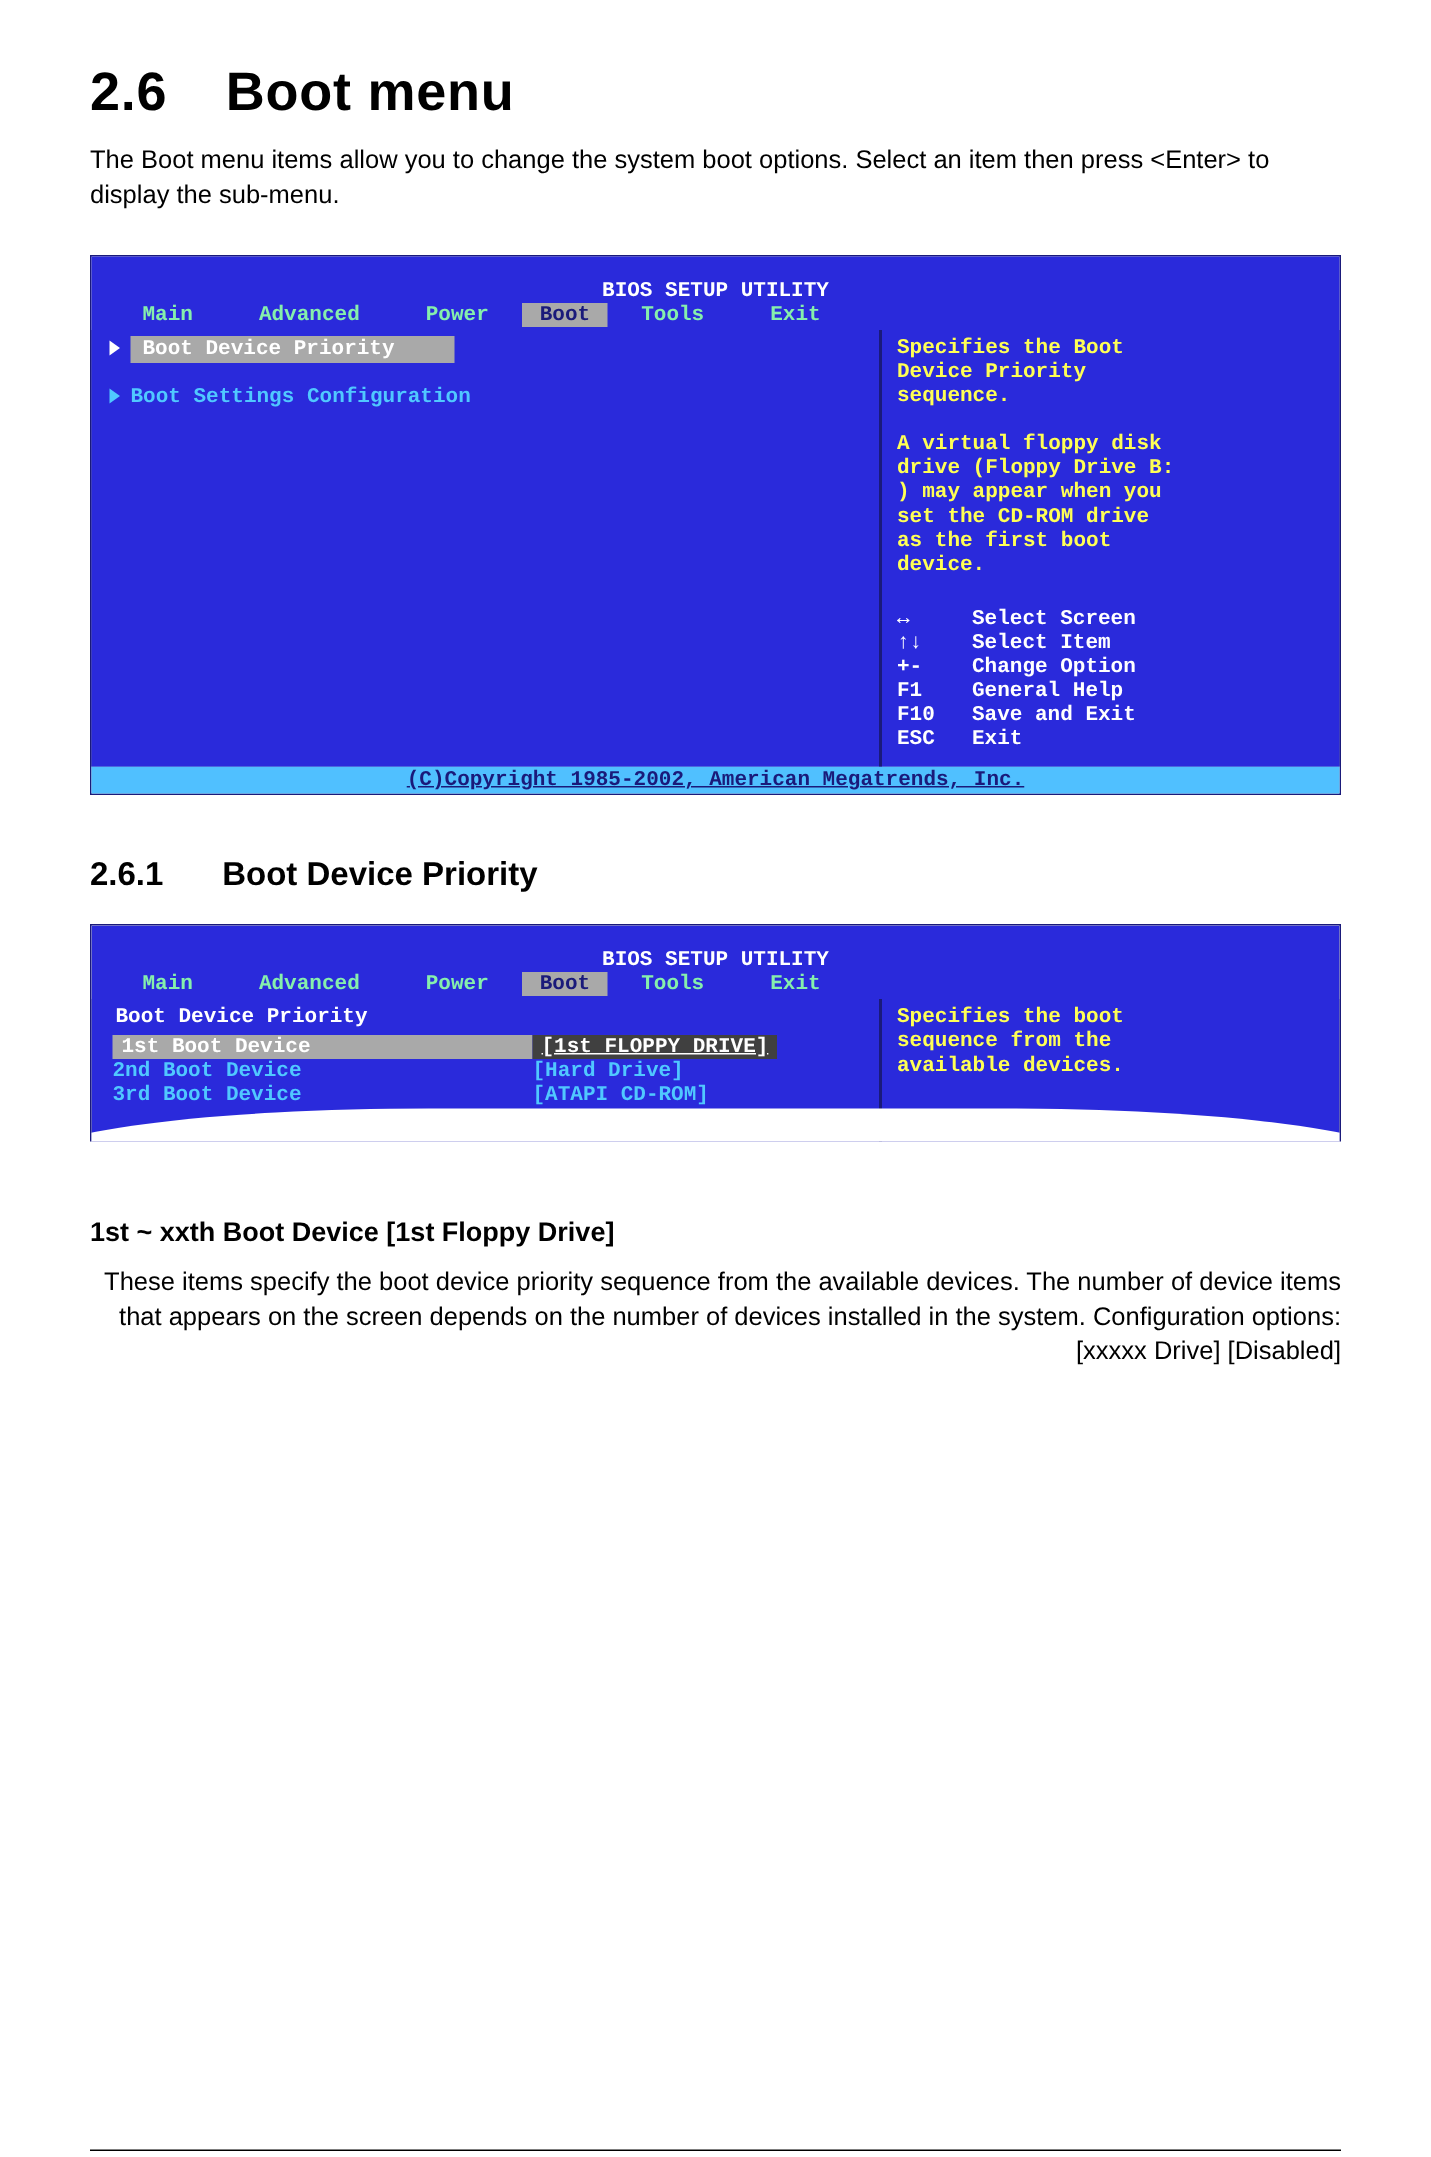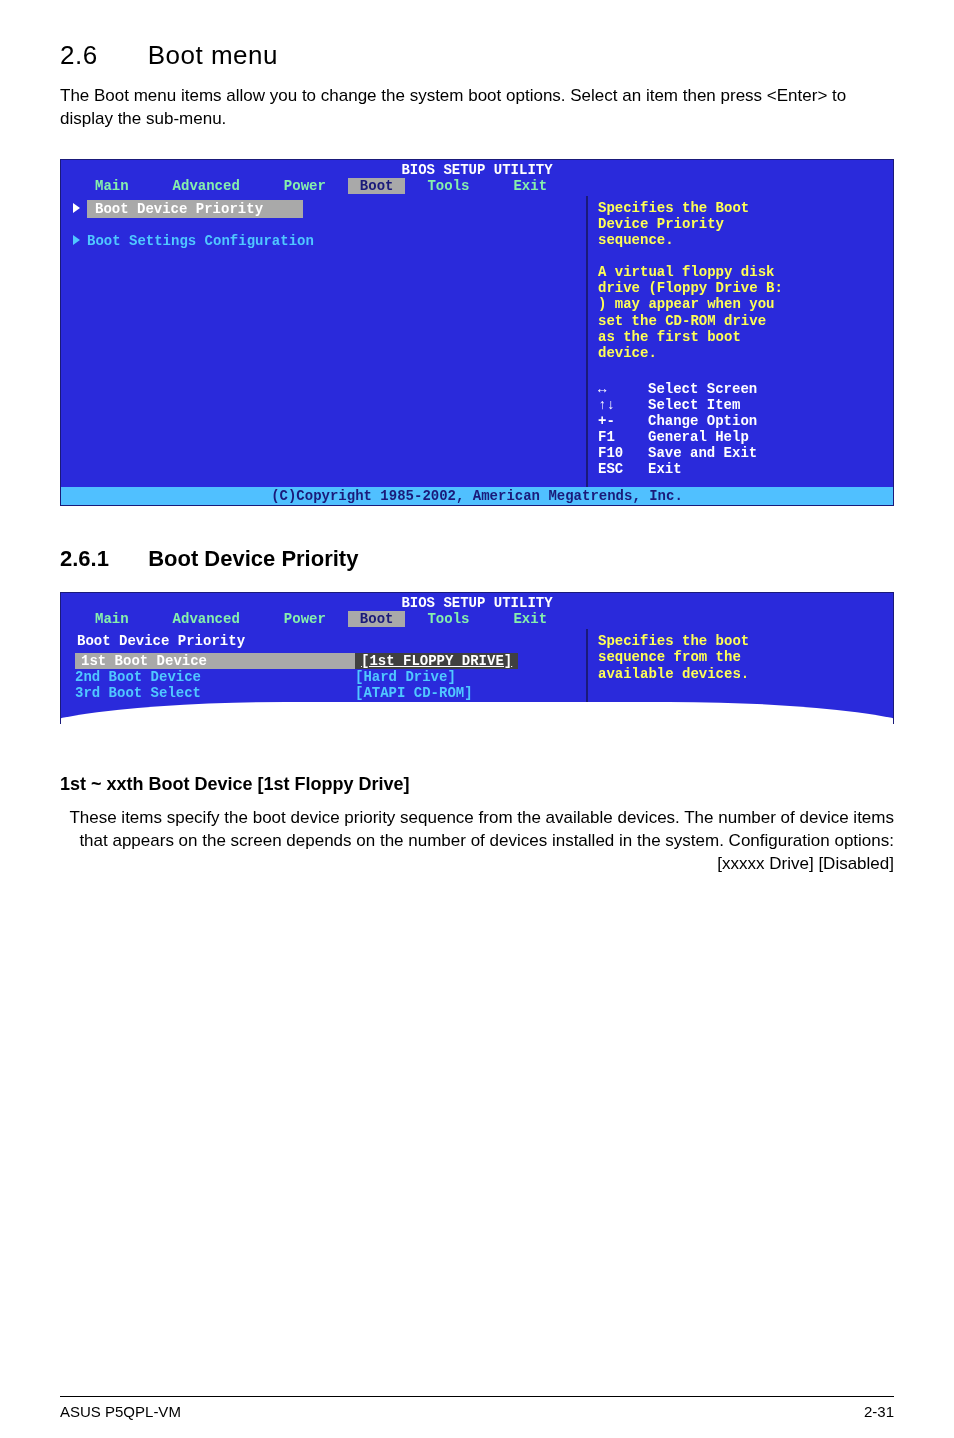--- a/index.html
+++ b/index.html
@@ -4,43 +4,43 @@
 <style>
   * { box-sizing: border-box; margin: 0; padding: 0; }
   body {
     font-family: Arial, Helvetica, sans-serif;
     background: #ffffff;
     color: #000;
     width: 954px;
     padding: 40px 60px 30px 60px;
   }
   h1 {
-    font-size: 26px;
-    font-weight: normal;
+    font-size: 36px;
+    font-weight: bold;
     margin-bottom: 14px;
     letter-spacing: 0.5px;
   }
   h1 .secnum { display:inline-block; width: 80px; }
   p.intro {
     font-size: 17px;
     line-height: 1.35;
     margin-bottom: 28px;
   }
   .bios-box {
     border: 1px solid #1a1a7a;
     font-family: "Courier New", Courier, monospace;
     font-size: 14px;
     font-weight: bold;
     color: #fff;
     margin-bottom: 40px;
   }
   .bios-title {
     background: #2a2adb;
     text-align: center;
-    padding: 2px 0 0 0;
+    padding: 15px 0 0 0;
     font-weight: bold;
   }
   .bios-tabs {
     background: #2a2adb;
     display: flex;
     padding: 0 12px 2px 12px;
     gap: 0;
   }
   .bios-tab {
     color: #86efac;
@@ -99,20 +99,21 @@
   .tri.sel { border-left-color:#fff; }
   .help-text { margin-bottom: 20px; line-height: 1.15;}
   .keyhelp { color: #ffffff; line-height: 1.15; }
   .keyhelp .k { display:inline-block; width: 50px; color: #ffffff; }
   .bios-footer {
     background: #50c0ff;
     color: #1a1a7a;
     text-align: center;
     font-weight: bold;
     padding: 1px 0;
+    text-decoration: underline;
   }
   h2 {
     font-size: 22px;
     font-weight: bold;
     margin-bottom: 20px;
   }
   h2 .secnum { display:inline-block; width: 82px; }
   
   .bios-box.curved {
     margin-bottom: 50px;
@@ -234,21 +235,21 @@
       <div class="bios-heading" style="margin-bottom:4px;">Boot Device Priority</div>
       <div class="kv-row first">
         <span class="k">1st Boot Device</span>
         <span class="v">[1st FLOPPY DRIVE]</span>
       </div>
       <div class="kv-row">
         <span class="k">2nd Boot Device</span>
         <span class="v">[Hard Drive]</span>
       </div>
       <div class="kv-row">
-        <span class="k">3rd Boot Select</span>
+        <span class="k">3rd Boot Device</span>
         <span class="v">[ATAPI CD-ROM]</span>
       </div>
     </div>
     <div class="bios-right">
       <div class="help-text" style="white-space:pre-line;">Specifies the boot
 sequence from the
 available devices.</div>
     </div>
   </div>
   <div class="curve-mask"></div>

